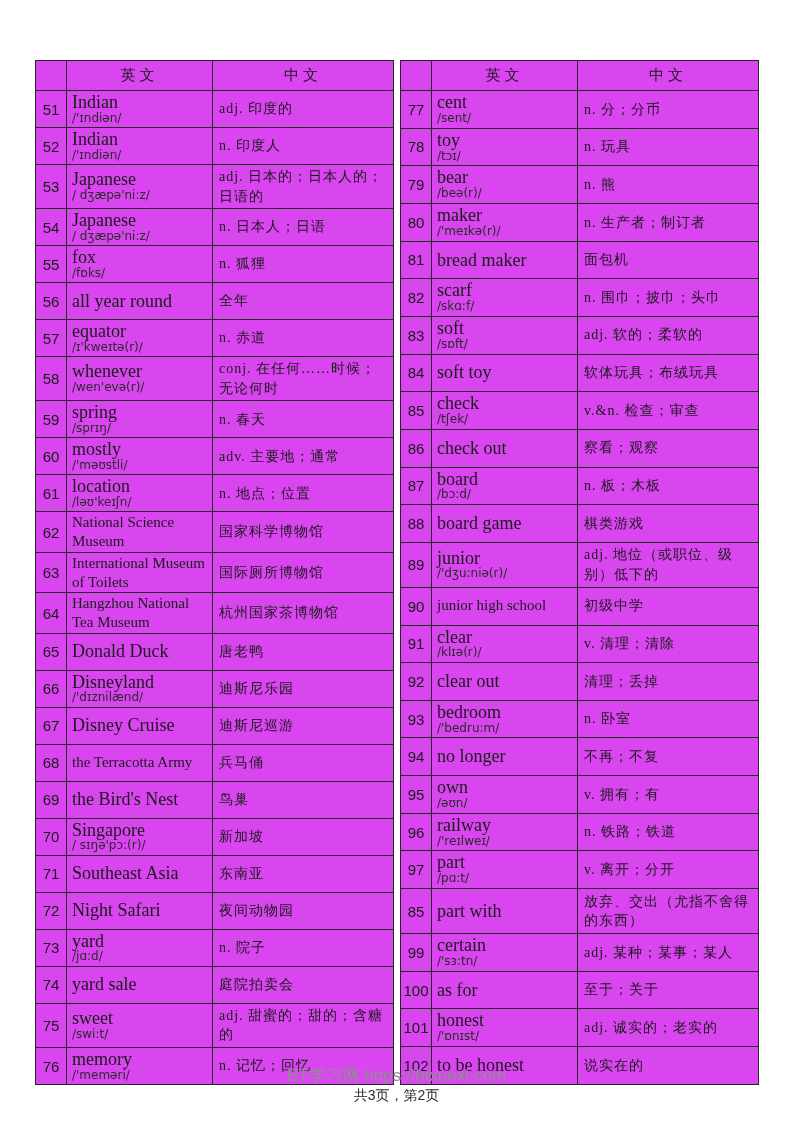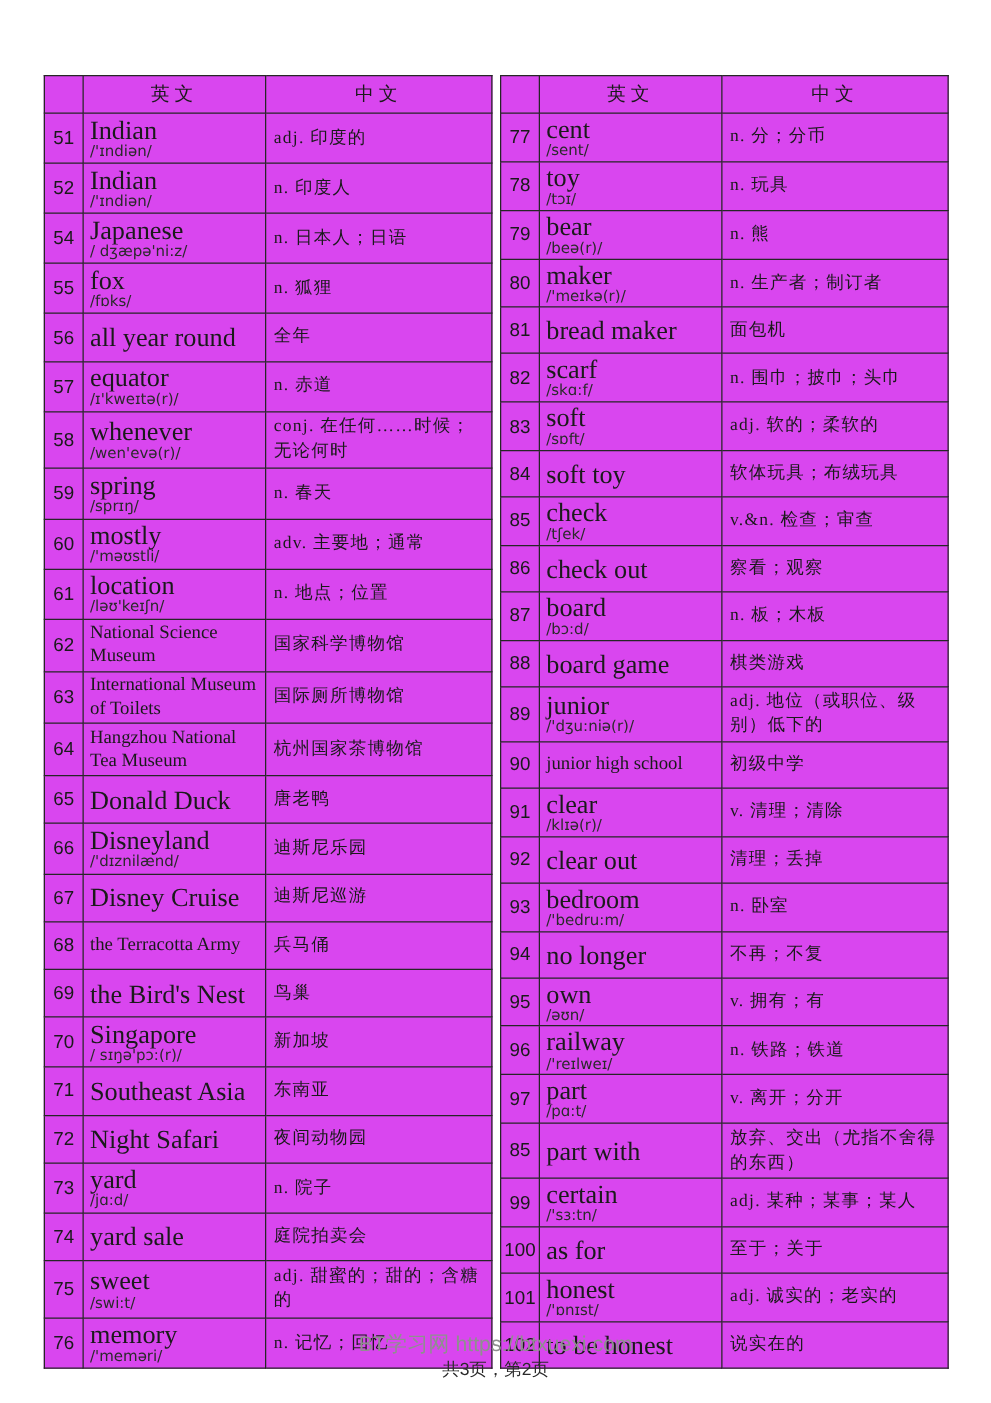--- a/index.html
+++ b/index.html
@@ -37,21 +37,21 @@
     text-align: center;
     letter-spacing: 4px;
   }
   td.no {
     font-family: "Liberation Sans", "DejaVu Sans", sans-serif;
     font-size: 15px;
     text-align: center;
     padding: 0 1px;
   }
   td.en { padding: 1px 2px 1px 5px; }
-  .en-word { display: block; font-size: 21px; line-height: 1.05; }
+  .en-word { display: block; font-size: 18px; line-height: 1.05; }
   .en-word.mid { font-size: 15px; }
   .en-word.small { font-size: 15px; line-height: 1.25; }
   .ipa {
     display: block;
     font-family: "DejaVu Sans", "Liberation Sans", sans-serif;
     font-size: 12px;
     line-height: 1.15;
     color: #2a2a2a;
   }
   td.zh { padding: 2px 3px 2px 6px; font-size: 14px; line-height: 1.4; letter-spacing: 1px; }
@@ -94,20 +94,28 @@
   </tr>
           <tr>
     <td class="no">52</td>
     <td class="en">
       <span class="en-word">Indian</span>
       <span class="ipa">/'ɪndiən/</span>
     </td>
     <td class="zh">n. 印度人</td>
   </tr>
           <tr>
+    <td class="no">53</td>
+    <td class="en">
+      <span class="en-word">Japanese</span>
+      <span class="ipa">/ dʒæpə'ni:z/</span>
+    </td>
+    <td class="zh">adj. 日本的；日本人的；日语的</td>
+  </tr>
+          <tr>
     <td class="no">54</td>
     <td class="en">
       <span class="en-word">Japanese</span>
       <span class="ipa">/ dʒæpə'ni:z/</span>
     </td>
     <td class="zh">n. 日本人；日语</td>
   </tr>
           <tr>
     <td class="no">55</td>
     <td class="en">

